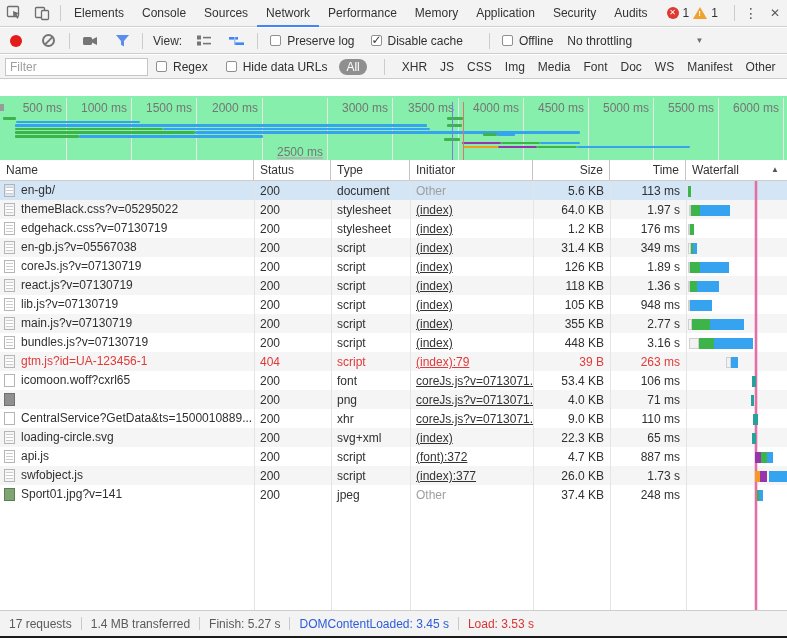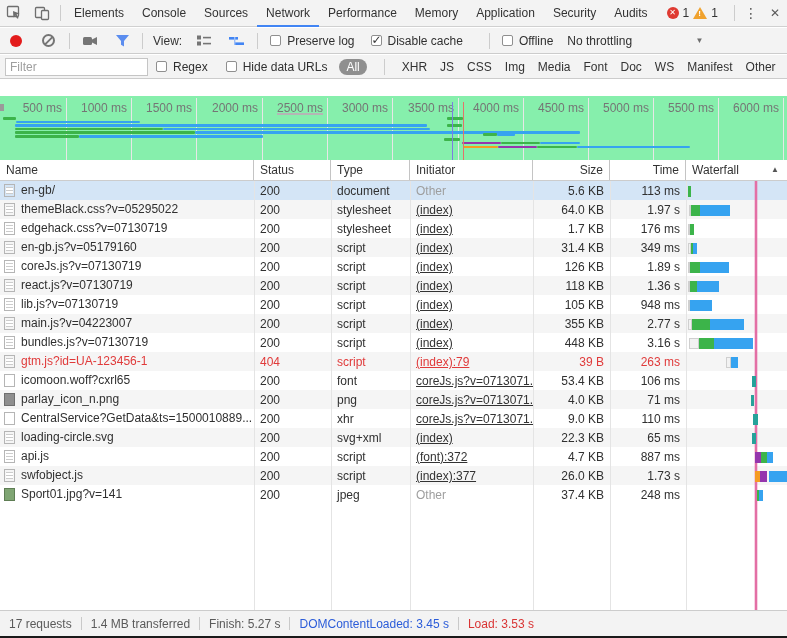--- a/index.html
+++ b/index.html
@@ -224,21 +224,21 @@
   <div class="overview" id="overview">
       <div class="tl-grid" style="left: 66px;"></div>
       <div class="tl-label" style="right: 725px;">500 ms</div>
       <div class="tl-grid" style="left: 131px;"></div>
       <div class="tl-label" style="right: 660px;">1000 ms</div>
       <div class="tl-grid" style="left: 196px;"></div>
       <div class="tl-label" style="right: 595px;">1500 ms</div>
       <div class="tl-grid" style="left: 262px;"></div>
       <div class="tl-label" style="right: 529px;">2000 ms</div>
       <div class="tl-grid" style="left: 327px;"></div>
-      <div class="tl-label underlined" style="right: 464px;">2500 ms</div>
+      <div class="tl-label underlined" style="right: 464px; margin-top: 44px;">2500 ms</div>
       <div class="tl-grid" style="left: 392px;"></div>
       <div class="tl-label" style="right: 399px;">3000 ms</div>
       <div class="tl-grid" style="left: 458px;"></div>
       <div class="tl-label" style="right: 333px;">3500 ms</div>
       <div class="tl-grid" style="left: 523px;"></div>
       <div class="tl-label" style="right: 268px;">4000 ms</div>
       <div class="tl-grid" style="left: 588px;"></div>
       <div class="tl-label" style="right: 203px;">4500 ms</div>
       <div class="tl-grid" style="left: 653px;"></div>
       <div class="tl-label" style="right: 138px;">5000 ms</div>
@@ -317,31 +317,31 @@
         </div>
       </div>
       <div class="row grid-cols">
         <div class="cell name">
           <span class="ic ic-doc"></span>
           <span style="overflow: hidden; text-overflow: ellipsis; white-space: nowrap;">edgehack.css?v=07130719</span>
         </div>
         <div class="cell pad">200</div>
         <div class="cell pad">stylesheet</div>
         <div class="cell pad"><span class="init link">(index)</span></div>
-        <div class="cell right">1.7 KB</div>
+        <div class="cell right">1.2 KB</div>
         <div class="cell right">176 ms</div>
         <div class="cell wf">
           <div class="wf-seg c-gray" style="left: 2px; width: 2px;"></div>
           <div class="wf-seg c-green" style="left: 4px; width: 4px;"></div>
         </div>
       </div>
       <div class="row grid-cols stripe">
         <div class="cell name">
           <span class="ic ic-doc"></span>
-          <span style="overflow: hidden; text-overflow: ellipsis; white-space: nowrap;">en-gb.js?v=05179160</span>
+          <span style="overflow: hidden; text-overflow: ellipsis; white-space: nowrap;">en-gb.js?v=05567038</span>
         </div>
         <div class="cell pad">200</div>
         <div class="cell pad">script</div>
         <div class="cell pad"><span class="init link">(index)</span></div>
         <div class="cell right">31.4 KB</div>
         <div class="cell right">349 ms</div>
         <div class="cell wf">
           <div class="wf-seg c-gray" style="left: 2px; width: 3px;"></div>
           <div class="wf-seg c-green" style="left: 5px; width: 2px;"></div>
           <div class="wf-seg c-blue" style="left: 7px; width: 4px;"></div>
@@ -390,21 +390,21 @@
         <div class="cell right">105 KB</div>
         <div class="cell right">948 ms</div>
         <div class="cell wf">
           <div class="wf-seg c-gray" style="left: 2px; width: 2px;"></div>
           <div class="wf-seg c-blue" style="left: 4px; width: 22px;"></div>
         </div>
       </div>
       <div class="row grid-cols stripe">
         <div class="cell name">
           <span class="ic ic-doc"></span>
-          <span style="overflow: hidden; text-overflow: ellipsis; white-space: nowrap;">main.js?v=04223007</span>
+          <span style="overflow: hidden; text-overflow: ellipsis; white-space: nowrap;">main.js?v=07130719</span>
         </div>
         <div class="cell pad">200</div>
         <div class="cell pad">script</div>
         <div class="cell pad"><span class="init link">(index)</span></div>
         <div class="cell right">355 KB</div>
         <div class="cell right">2.77 s</div>
         <div class="cell wf">
           <div class="wf-seg c-gray" style="left: 2px; width: 4px;"></div>
           <div class="wf-seg c-green" style="left: 6px; width: 18px;"></div>
           <div class="wf-seg c-blue" style="left: 24px; width: 34px;"></div>
@@ -451,21 +451,20 @@
         <div class="cell pad"><span class="init link">coreJs.js?v=0713071...</span></div>
         <div class="cell right">53.4 KB</div>
         <div class="cell right">106 ms</div>
         <div class="cell wf">
           <div class="wf-seg c-teal" style="left: 66px; width: 4px;"></div>
         </div>
       </div>
       <div class="row grid-cols stripe">
         <div class="cell name">
           <span class="ic ic-img-dark"></span>
-          <span style="overflow: hidden; text-overflow: ellipsis; white-space: nowrap;">parlay_icon_n.png</span>
         </div>
         <div class="cell pad">200</div>
         <div class="cell pad">png</div>
         <div class="cell pad"><span class="init link">coreJs.js?v=0713071...</span></div>
         <div class="cell right">4.0 KB</div>
         <div class="cell right">71 ms</div>
         <div class="cell wf">
           <div class="wf-seg c-teal" style="left: 65px; width: 3px;"></div>
         </div>
       </div>

